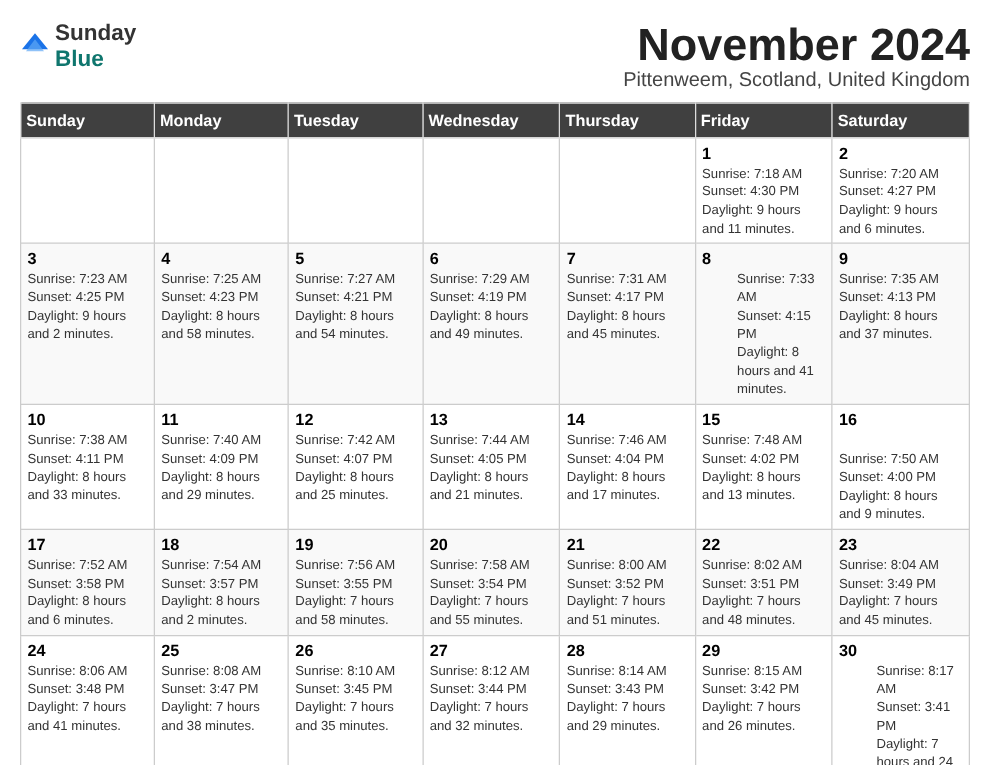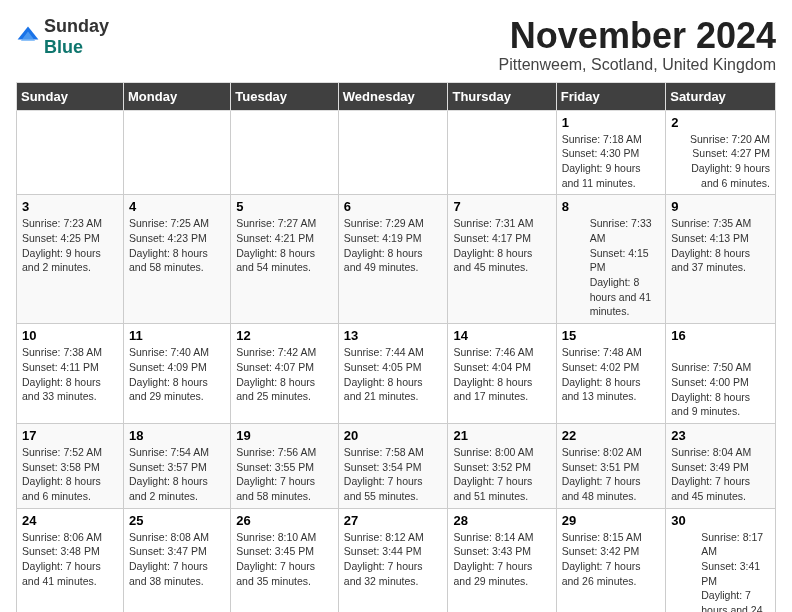--- a/index.html
+++ b/index.html
@@ -131,21 +131,21 @@
         <td class="empty-cell"></td>
         <td class="empty-cell"></td>
         <td>
           <span class="day-number">1</span>
           <div class="day-info" style="white-space: pre-line;">Sunrise: 7:18 AM
 Sunset: 4:30 PM
 Daylight: 9 hours and 11 minutes.</div>
         </td>
         <td>
           <span class="day-number">2</span>
-          <div class="day-info" style="white-space: pre-line; text-align: right;">Sunrise: 7:20 AM
+          <div class="day-info" style="white-space: pre-line;">Sunrise: 7:20 AM
 Sunset: 4:27 PM
 Daylight: 9 hours and 6 minutes.</div>
         </td>
       </tr>
       <tr>
         <td>
           <span class="day-number">3</span>
           <div class="day-info" style="white-space: pre-line;">Sunrise: 7:23 AM
 Sunset: 4:25 PM
 Daylight: 9 hours and 2 minutes.</div>

